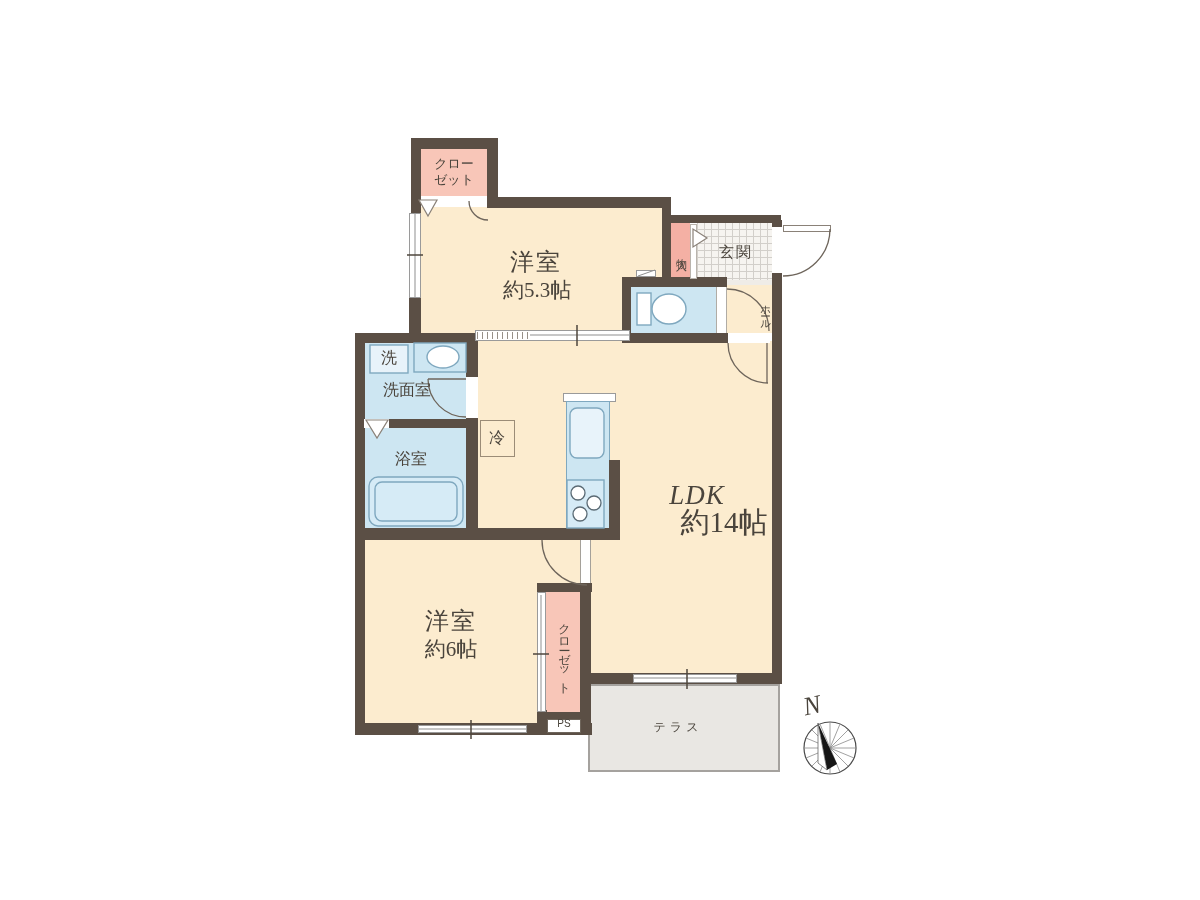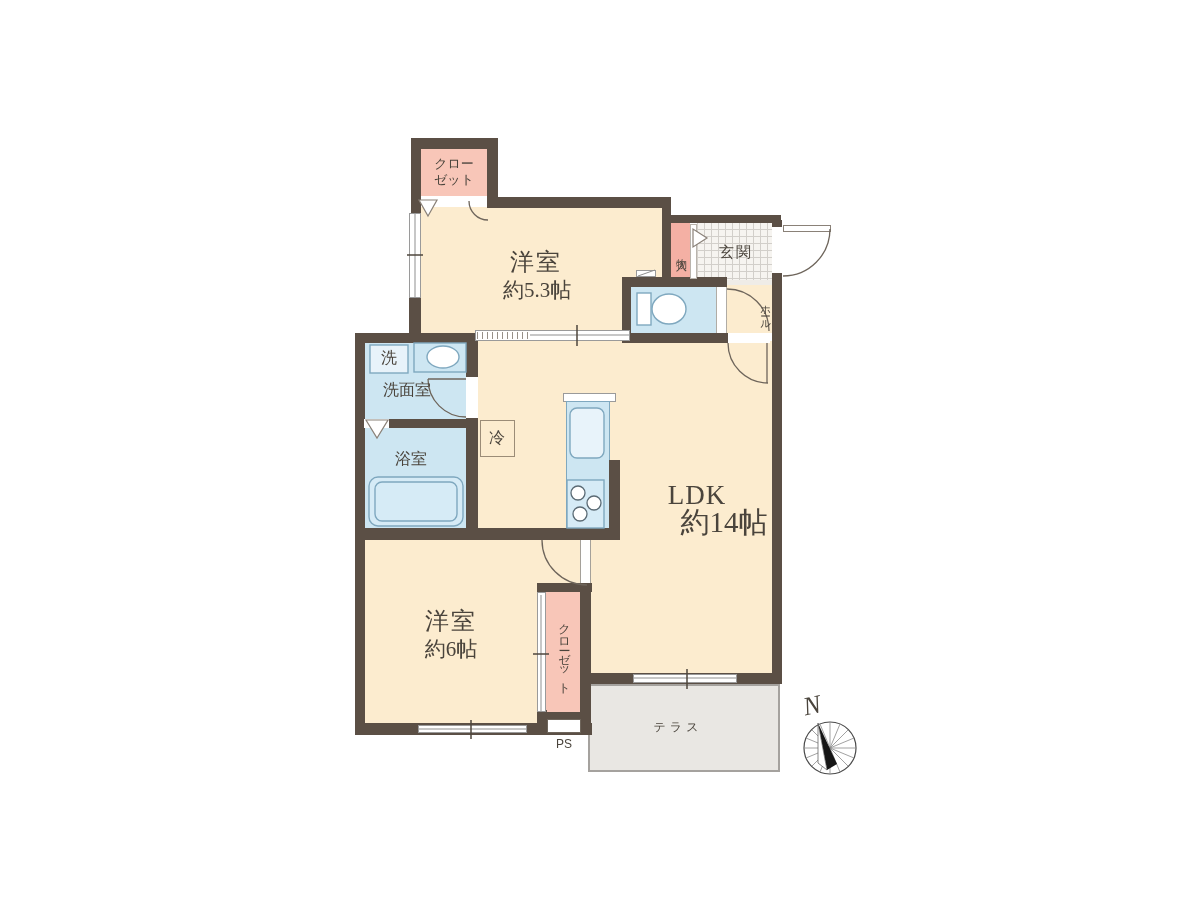--- a/index.html
+++ b/index.html
@@ -171,29 +171,29 @@
 
   <div class="vlbl" style="left:681px;top:251px;font-size:11px;">物入</div>
   <div class="lbl" style="left:736px;top:252px;font-size:15px;letter-spacing:2px;">玄関</div>
   <div class="vlbl" style="left:765px;top:311px;font-size:10.5px;">ホール</div>
 
   <div class="lbl" style="left:389px;top:358px;font-size:16px;">洗</div>
   <div class="lbl" style="left:407px;top:390px;font-size:16px;">洗面室</div>
   <div class="lbl" style="left:411px;top:459px;font-size:16px;">浴室</div>
   <div class="lbl" style="left:497px;top:438px;font-size:16px;">冷</div>
 
-  <div class="lbl" style="left:697px;top:496px;font-size:27px;letter-spacing:1px;">LDK</div>
+  <div class="lbl" style="left:697px;top:496px;font-size:27px;letter-spacing:1px;font-style:italic;">LDK</div>
   <div class="lbl" style="left:724px;top:522px;font-size:29px;">約14帖</div>
 
   <div class="lbl" style="left:451px;top:621px;font-size:24px;letter-spacing:2px;">洋室</div>
   <div class="lbl" style="left:451px;top:649px;font-size:21px;">約6帖</div>
 
   <div class="vlbl vcols" style="left:564px;top:652px;font-size:12px;">
     <div>クロー</div>
     <div>ゼット</div>
   </div>
 
-  <div class="lbl" style="left:564px;top:744px;font-size:12px;font-family:'Liberation Sans','DejaVu Sans',sans-serif;">PS</div>
+  <div class="lbl" style="left:564px;top:724px;font-size:10px;font-family:'Liberation Sans','DejaVu Sans',sans-serif;">PS</div>
   <div class="lbl" style="left:678px;top:727px;font-size:12px;letter-spacing:4px;">テラス</div>
 
   <div class="lbl" style="left:812px;top:706px;font-size:26px;font-style:italic;transform:translate(-50%,-50%) rotate(-12deg);">N</div>
 
 </div>
 
 </body></html>

